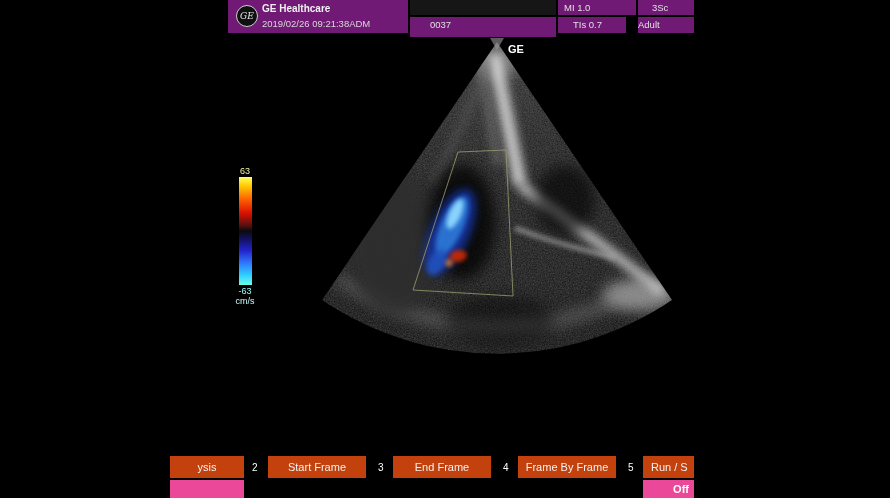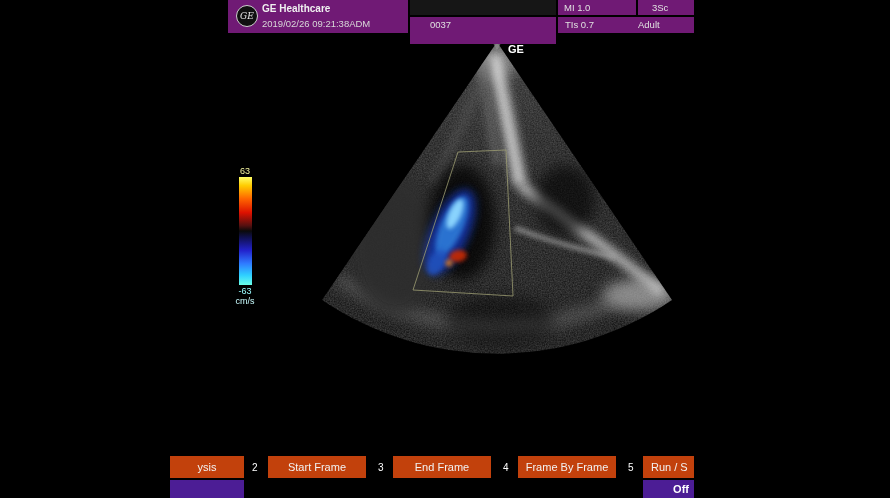--- a/index.html
+++ b/index.html
@@ -17,23 +17,23 @@
   .ge-logo{
     position:absolute;left:8px;top:5px;width:22px;height:22px;
     border:1.5px solid #cfcfcf;border-radius:50%;
     display:flex;align-items:center;justify-content:center;
     font-family:"DejaVu Serif",serif;font-style:italic;font-size:9px;color:#e8e8e8;
     background:#101010;
   }
   .vendor{position:absolute;left:34px;top:3px;font-size:10px;font-weight:bold;color:#f0f0f0;white-space:nowrap}
   .datetime{position:absolute;left:34px;top:18px;font-size:9.5px;color:#d8d8d8;white-space:nowrap}
   .blkB1{left:410px;top:0;width:146px;height:15px;background:#161616}
-  .blkB2{left:410px;top:17px;width:146px;height:27px;font-size:9.5px;line-height:16px;padding-left:20px;color:#e0e0e0}
+  .blkB2{left:410px;top:17px;width:146px;height:20px;font-size:9.5px;line-height:16px;padding-left:20px;color:#e0e0e0}
   .blkC1{left:558px;top:0;width:78px;height:15px;font-size:9.5px;line-height:15px;padding-left:6px;color:#e0e0e0}
-  .blkC2{left:558px;top:17px;width:96px;height:16px;font-size:9.5px;line-height:16px;padding-left:7px;color:#e0e0e0}
+  .blkC2{left:558px;top:17px;width:68px;height:16px;font-size:9.5px;line-height:16px;padding-left:15px;color:#e0e0e0}
   .blkD1{left:638px;top:0;width:56px;height:15px;font-size:9.5px;line-height:15px;padding-left:14px;color:#e0e0e0}
   .blkD2{left:638px;top:17px;width:56px;height:16px;font-size:9.5px;line-height:16px;padding-left:0;color:#e0e0e0}
 
   
   .cb-wrap{position:absolute;left:232px;top:166px;width:26px;text-align:center}
   .cb-label{font-size:9px;line-height:10px}
   .cb-max{color:#f4f4a0}
   .cb-min{color:#9afcff}
   .cb-unit{color:#c8fcff}
   .cb-bar{
@@ -49,21 +49,21 @@
     position:absolute;top:456px;height:22px;background:#c2410c;
     color:#f2f2f2;font-size:11px;
     display:flex;align-items:center;justify-content:center;
     cursor:pointer;white-space:nowrap;overflow:hidden;
   }
   .sk-btn.run{justify-content:flex-start;padding-left:8px}
   .sk-num{
     position:absolute;top:456px;height:22px;display:flex;align-items:center;
     color:#fff;font-size:10px;
   }
-  .sk-sub{position:absolute;top:480px;height:18px;background:#4c1d95}
+  .sk-sub{position:absolute;top:480px;height:18px;background:#ec4899}
   .sk-sub.off{
     color:#fff;font-size:11px;font-weight:bold;
     display:flex;align-items:center;justify-content:flex-end;padding-right:5px;cursor:pointer;
   }
 
   .echo-svg{position:absolute;left:0;top:0}
 </style>
 </head>
 <body>
 

